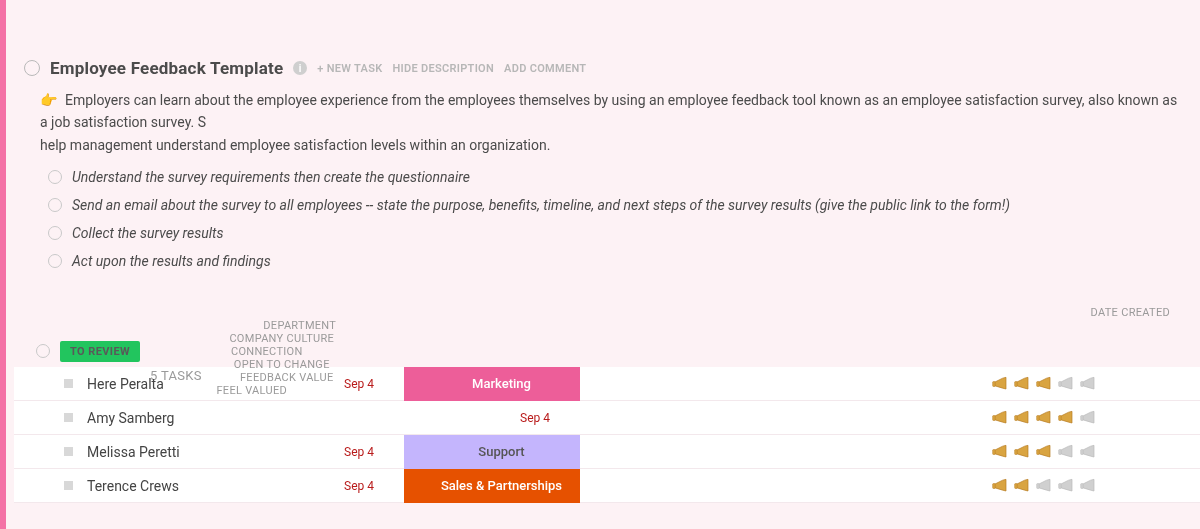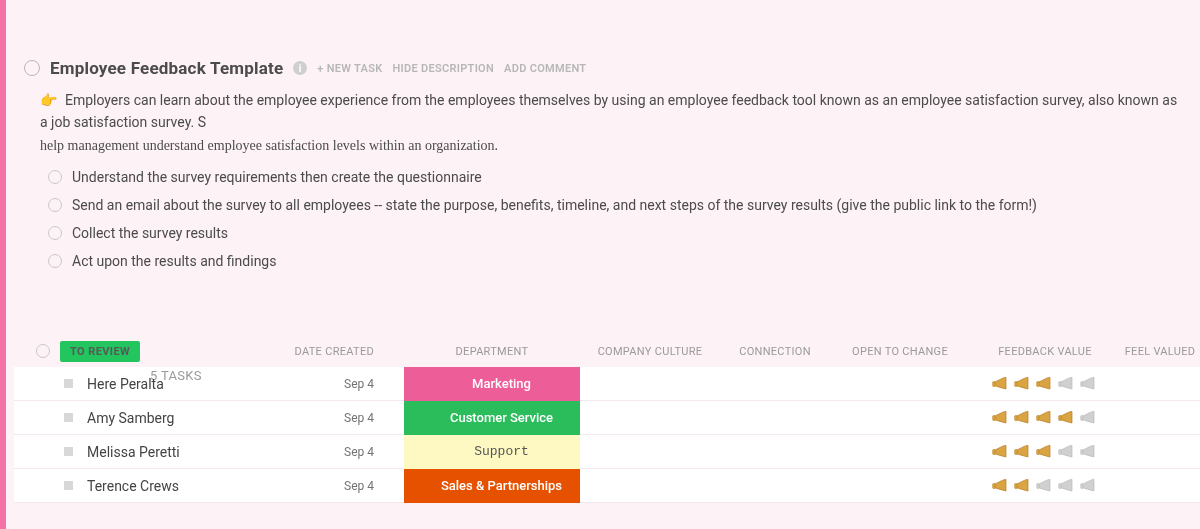--- a/index.html
+++ b/index.html
@@ -53,21 +53,21 @@
   .desc .emoji { margin-right: 4px; }
   .checklist { padding: 4px 0 20px 34px; }
   .check-item {
     display: flex; align-items: center; gap: 10px;
     padding: 6px 0;
   }
   .check-ring {
     width: 14px; height: 14px; border-radius: 50%;
     border: 1.5px solid #c9c9c9; display:inline-block; flex-shrink:0;
   }
-  .check-label { font-size: 14px; color: #4b4b4b; }
+  .check-label { font-size: 14px; color: #4b4b4b; font-style: italic; }
 
   .table-wrap { margin-top: 40px; }
   .table-header-row {
     display:flex; align-items:center; gap: 10px;
     padding: 0 0 0 22px;
     height: 32px;
   }
   .status-ring-sm {
     width: 14px; height: 14px; border-radius: 50%;
     border: 1.5px solid #c9c9c9;
@@ -78,20 +78,21 @@
     padding: 4px 10px; letter-spacing: .4px;
     border-radius: 2px;
   }
   .count-text { font-size: 13px; color: #9a9a9a; letter-spacing:.3px;margin-top:48px; }
   .columns-row {
     display:flex; align-items:flex-start;
     font-size: 11px; color: #9a9a9a;
     letter-spacing:.3px;
     text-transform: uppercase;
     padding-right: 0;
+    flex-direction: column;
   }
   .col-date   { width: 140px; text-align: right; padding-right: 30px; margin-left:auto;}
   .col-dept   { width: 176px; text-align: center;}
   .col-culture{ width: 140px; text-align: center;}
   .col-conn   { width: 110px; text-align: center;}
   .col-open   { width: 140px; text-align: center;}
   .col-fbv    { width: 150px; text-align: center;}
   .col-feel   { width: 80px;  text-align: center;}
 
   .task-rows { background: #fff; }
@@ -104,28 +105,28 @@
   .task-dot {
     width: 9px; height: 9px; background:#d8d8d8;
     margin-right: 14px; flex-shrink:0;
   }
   .task-name {
     font-size: 14px; color: #444; flex: 0 0 auto;
   }
   .spacer { flex: 1; }
   .cell-date {
     width: 140px; text-align: right; padding-right: 30px;
-    font-size: 12px; color: #737373;
+    font-size: 12px; color: #b91c1c;
   }
   .cell-dept {
     width: 176px; height: 34px; display:flex; align-items:center; justify-content:center;
     color:#fff; font-size: 13px; font-weight: 500; padding-left: 19px;
   }
   .dept-marketing { background:#ed5e99; }
-  .dept-support   { background:#fef9c3; color:#555;font-family:Liberation Mono, monospace; }
+  .dept-support   { background:#c4b5fd; color:#555; }
   .dept-cs        { background:#2bbd5b; }
   .dept-sales     { background:#e65100; }
   .cell-culture { width:140px; }
   .cell-conn    { width:110px; }
   .cell-open    { width:140px; }
   .cell-fbv {
     width:150px; display:flex; justify-content:center; gap:0px;
   }
   .horn { width:22px; height:20px; display:inline-block; }
   .cell-feel { width:80px; }
@@ -142,21 +143,21 @@
     <span class="info-icon">i</span>
     <span class="hdr-btn">+ NEW TASK</span>
     <span class="hdr-btn">HIDE DESCRIPTION</span>
     <span class="hdr-btn">ADD COMMENT</span>
   </div>
 
   <div class="desc">
     <span class="emoji">👉</span>
     <span>Employers can learn about the employee experience from the employees themselves by using an employee feedback tool known as an employee satisfaction survey, also known as a job satisfaction survey. S</span>
   </div>
-  <div class="desc" style="padding-top:0;font-family:Liberation Serif, serif;">help management understand employee satisfaction levels within an organization.</div>
+  <div class="desc" style="padding-top:0;">help management understand employee satisfaction levels within an organization.</div>
 
 
   <div class="checklist" id="checklist">
       <div class="check-item">
         <span class="check-ring"></span>
     <span class="check-label">Understand the survey requirements then create the questionnaire</span>
       </div>
       <div class="check-item">
         <span class="check-ring"></span>
     <span class="check-label">Send an email about the survey to all employees -- state the purpose, benefits, timeline, and next steps of the survey results (give the public link to the form!)</span>
@@ -219,21 +220,20 @@
     <rect x="2" y="9" width="3" height="6" rx="1" fill="#d0d0d0" stroke="#b8b8b8" stroke-width="0.6"></rect>
   </svg>
           </div>
     <div class="cell-feel"></div>
         </div>
         <div class="task-row">
     <span class="task-dot"></span>
     <span class="task-name">Amy Samberg</span>
     <span class="spacer"></span>
     <div class="cell-date">Sep 4</div>
-    <div class="cell-dept dept-cs">Customer Service</div>
     <div class="cell-culture"></div>
     <div class="cell-conn"></div>
     <div class="cell-open"></div>
     <div class="cell-fbv">
             <svg class="horn" viewBox="0 0 24 24">
     <path d="M4 10 L14 5 L18 4 L18 18 L14 17 L4 14 Z" fill="#d9a441" stroke="#b5781f" stroke-width="0.8"></path>
     <rect x="2" y="9" width="3" height="6" rx="1" fill="#d9a441" stroke="#b5781f" stroke-width="0.6"></rect>
   </svg>
             <svg class="horn" viewBox="0 0 24 24">
     <path d="M4 10 L14 5 L18 4 L18 18 L14 17 L4 14 Z" fill="#d9a441" stroke="#b5781f" stroke-width="0.8"></path>

